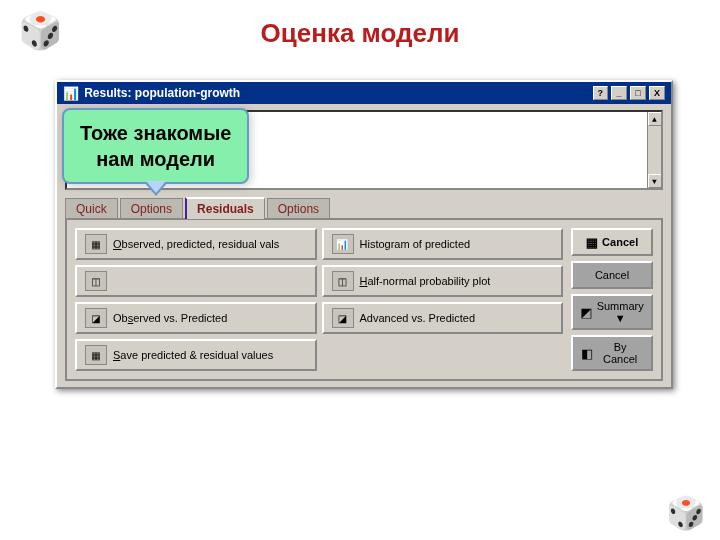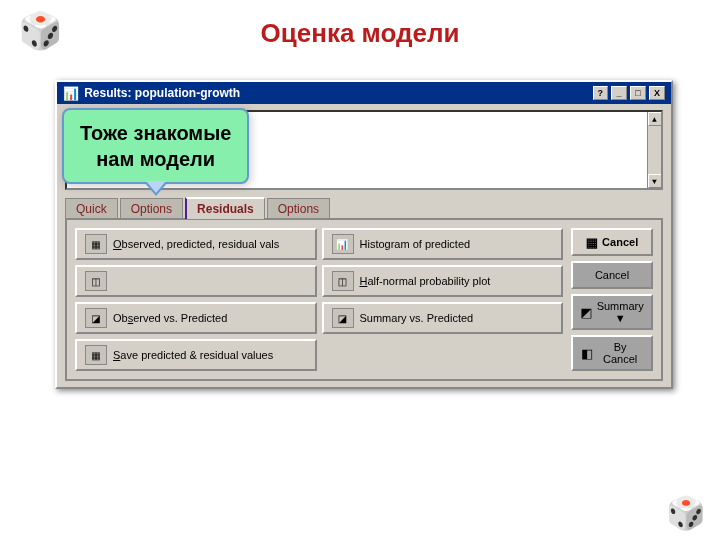--- a/index.html
+++ b/index.html
@@ -368,21 +368,21 @@
             <span><span class="underline">H</span>alf-normal probability plot</span>
           </button>
 
           <button class="func-btn">
             <span class="btn-icon">◪</span>
             <span>Ob<span class="underline">s</span>erved vs. Predicted</span>
           </button>
 
           <button class="func-btn">
             <span class="btn-icon">◪</span>
-            <span>Summary vs. Predicted</span>
+            <span>Advanced vs. Predicted</span>
           </button>
 
           <button class="func-btn">
             <span class="btn-icon">▦</span>
             <span><span class="underline">S</span>ave predicted &amp; residual values</span>
           </button>
 
           <div></div>
 
         </div>

